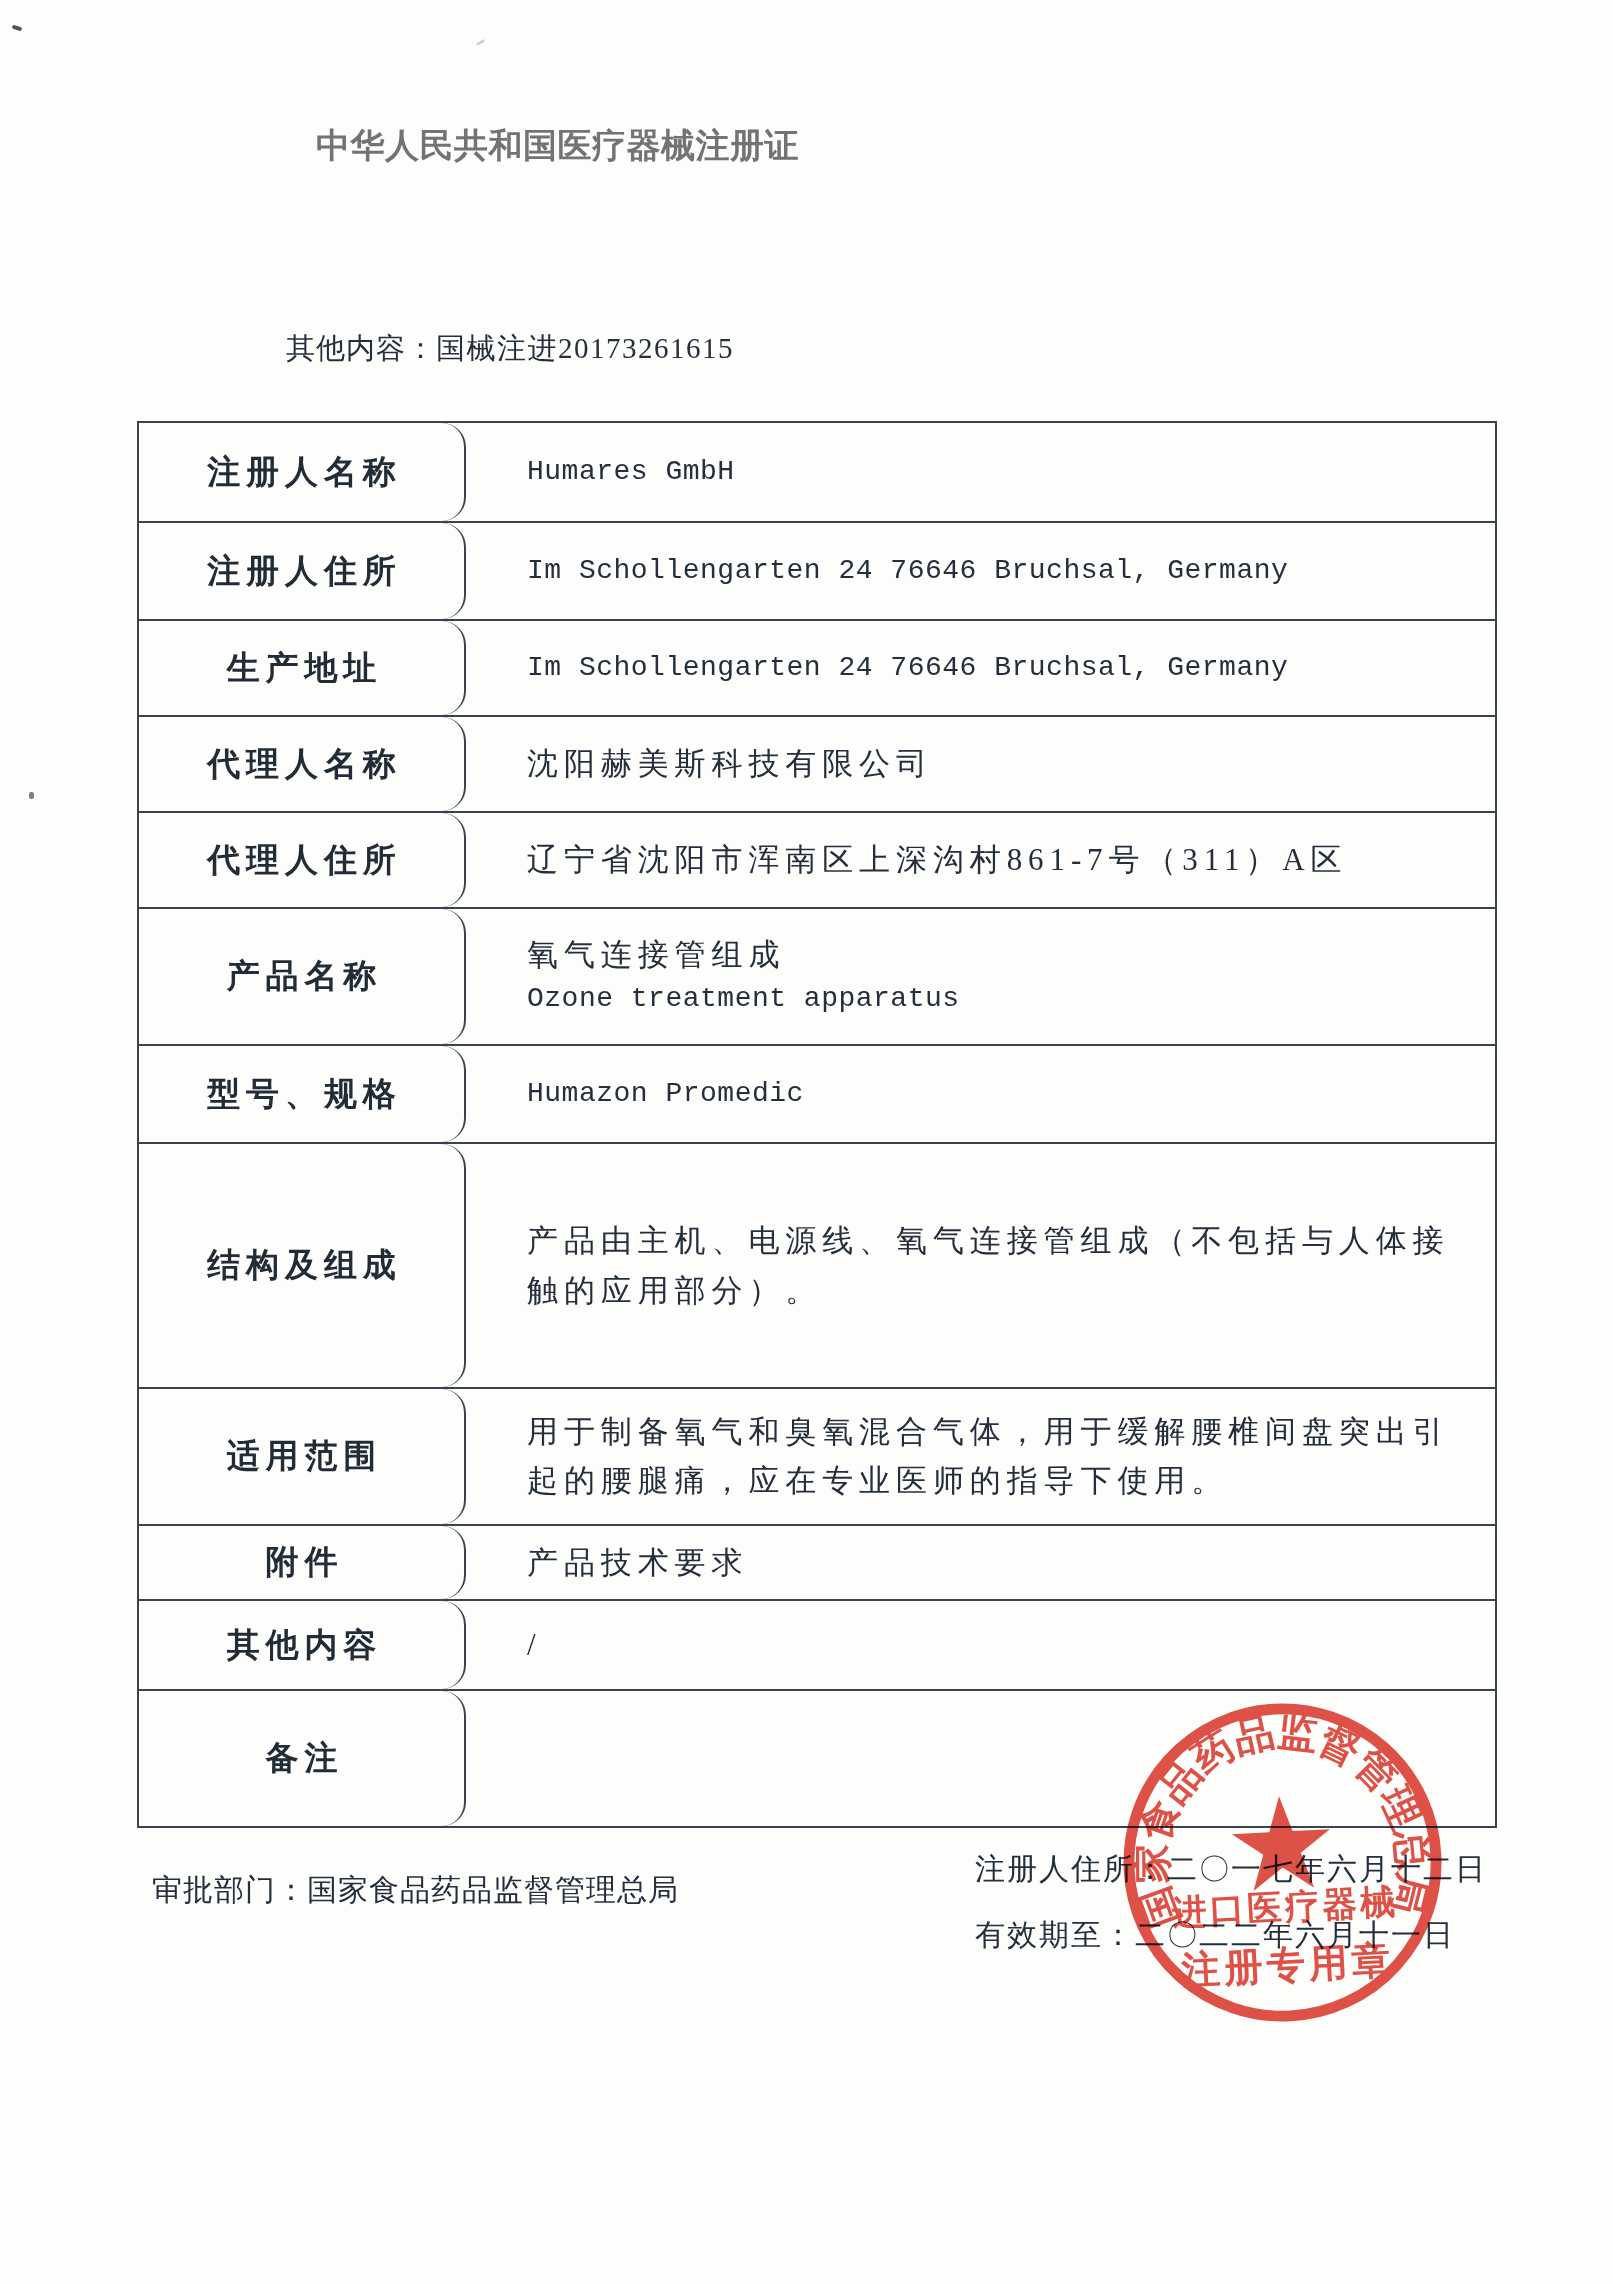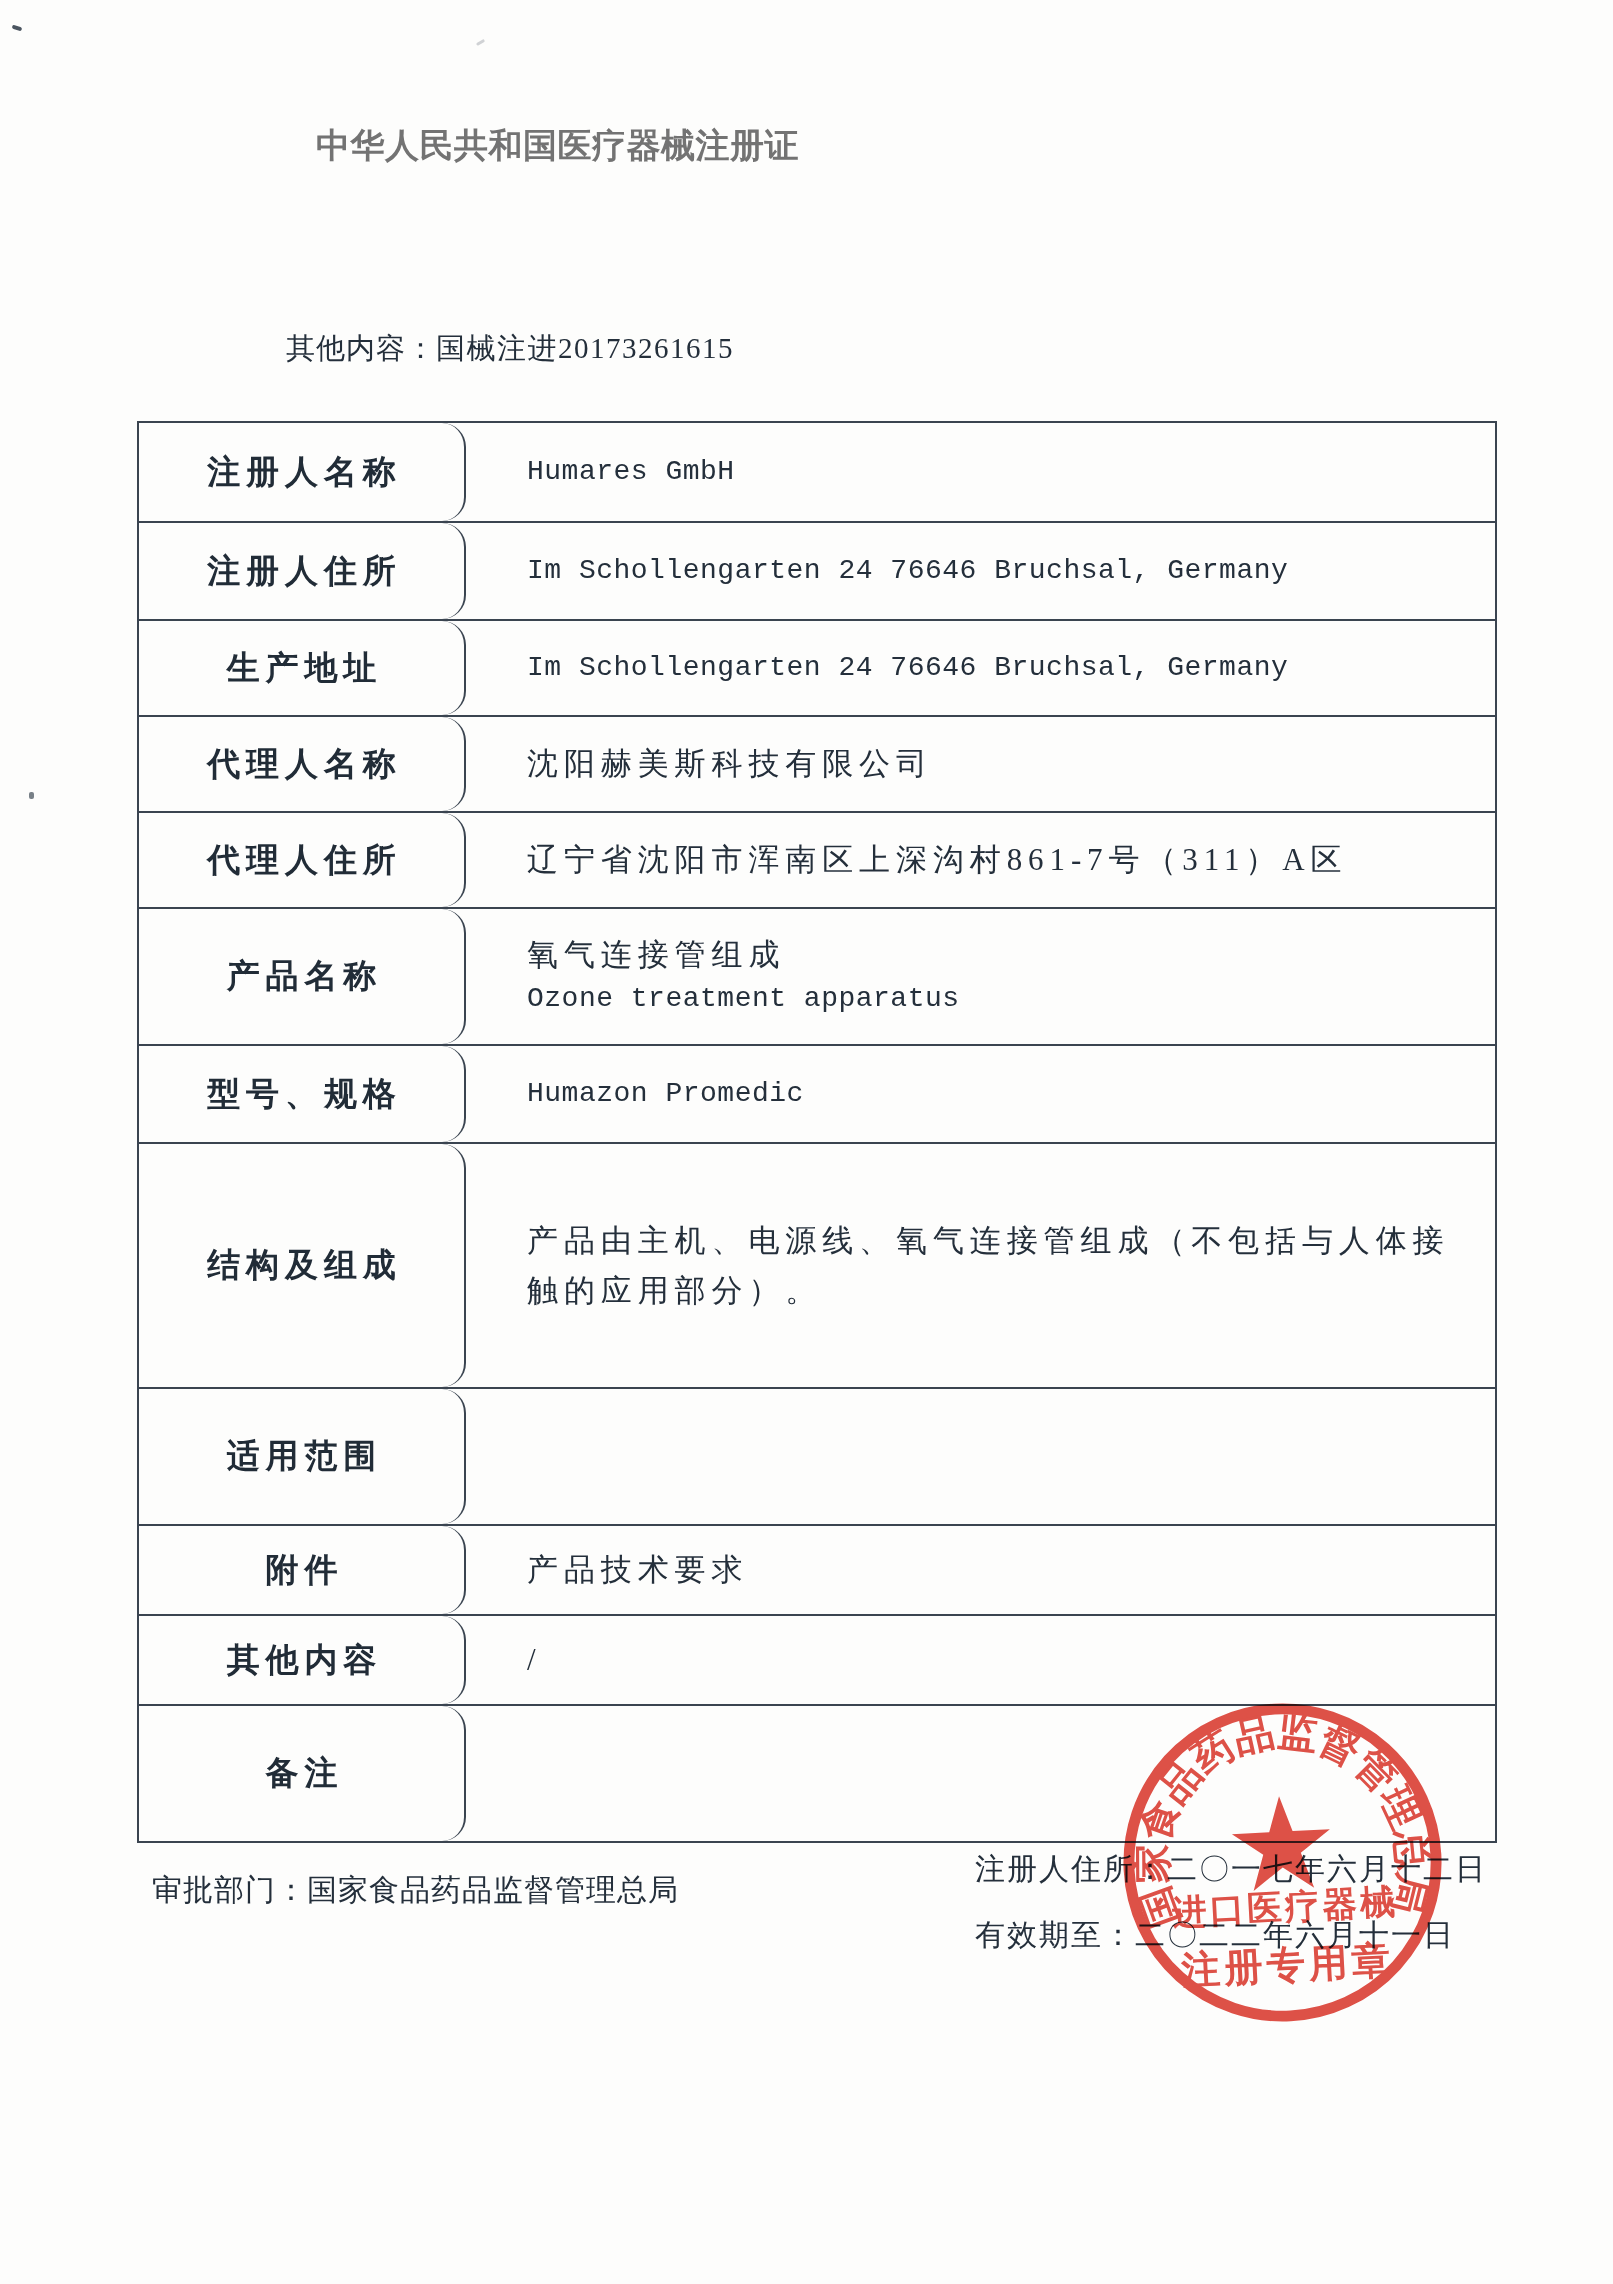--- a/index.html
+++ b/index.html
@@ -154,23 +154,26 @@
 
   <div class="row" style="height:245px">
     <div class="cell-label">结构及组成</div>
     <div class="cell-value">
       <div class="val-cjk">产品由主机、电源线、氧气连接管组成（不包括与人体接触的应用部分）。</div>
     </div>
   </div>
 
   <div class="row" style="height:137px">
     <div class="cell-label">适用范围</div>
-  </div>
-
-  <div class="row" style="height:90px">
+    <div class="cell-value">
+      <div class="val-cjk" style="line-height:1.55">用于制备氧气和臭氧混合气体，用于缓解腰椎间盘突出引起的腰腿痛，应在专业医师的指导下使用。</div>
+    </div>
+  </div>
+
+  <div class="row" style="height:75px">
     <div class="cell-label">附件</div>
     <div class="cell-value">
       <div class="val-cjk">产品技术要求</div>
     </div>
   </div>
 
   <div class="row" style="height:90px">
     <div class="cell-label">其他内容</div>
     <div class="cell-value">
       <div class="val-cjk">/</div>

